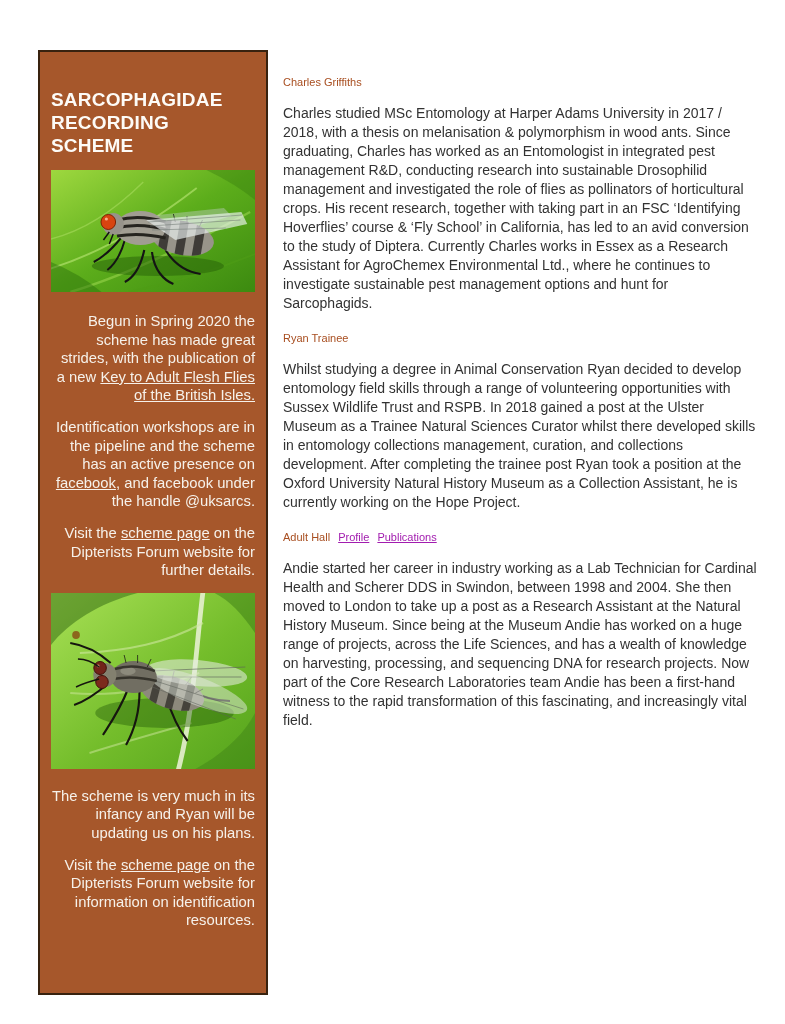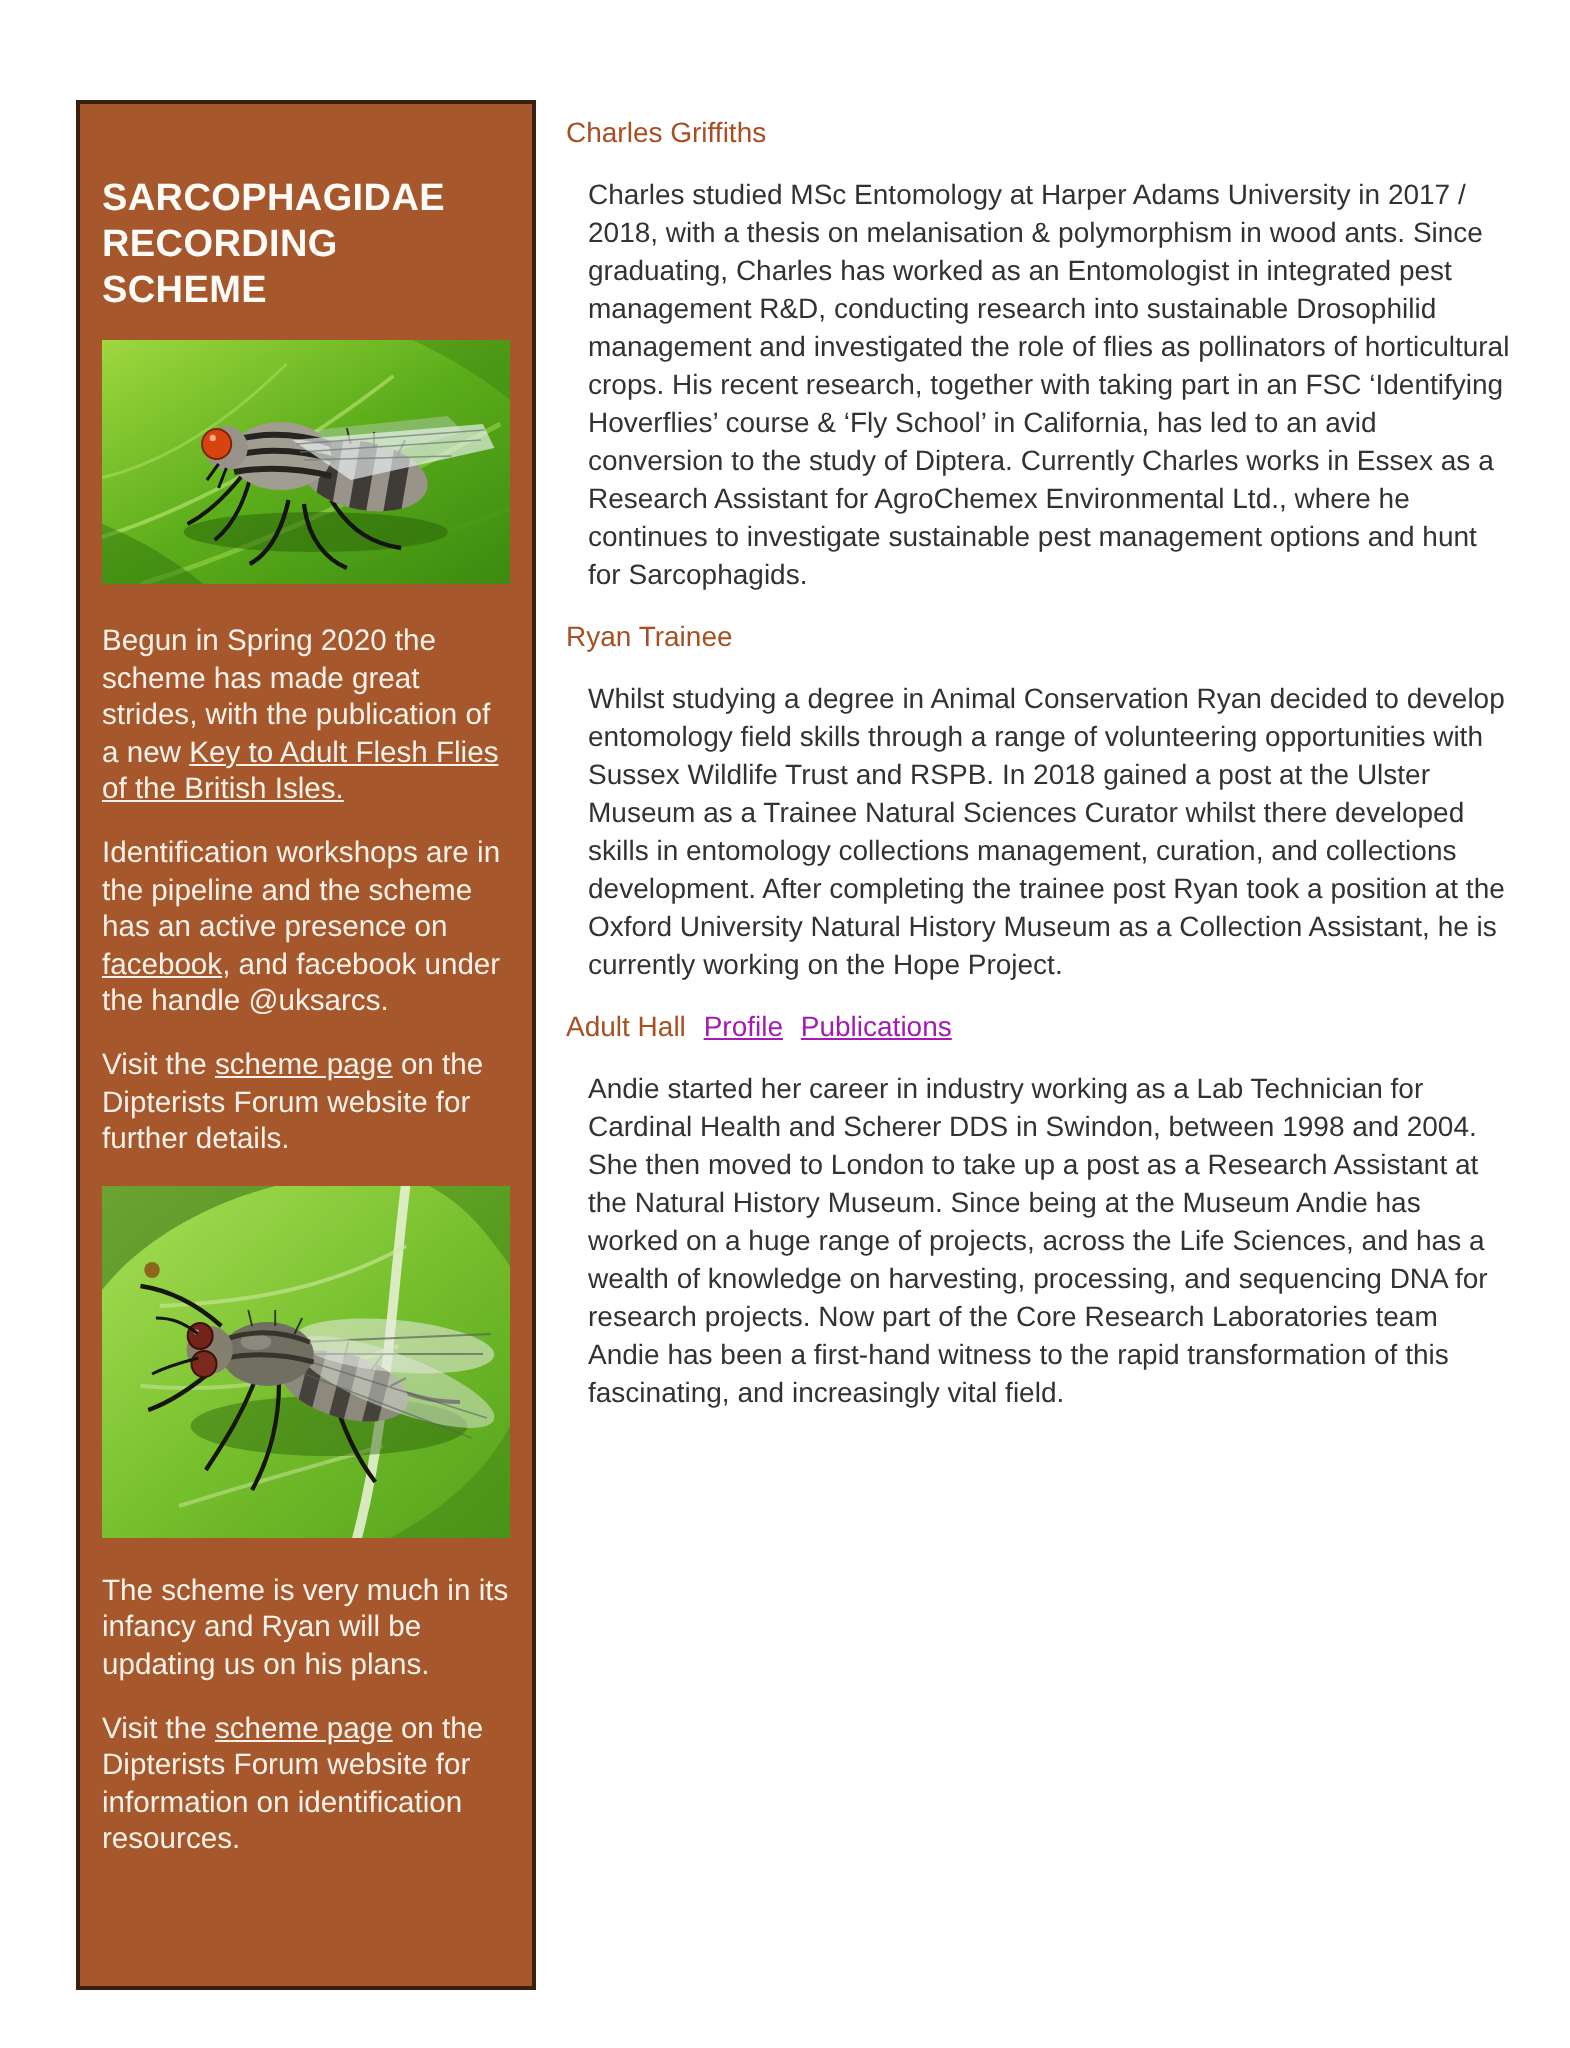--- a/index.html
+++ b/index.html
@@ -30,35 +30,36 @@
   .side-photo { width: 100%; line-height: 0; }
   .side-photo svg { display: block; width: 100%; }
   .photo-1 { height: 122px; margin: 0 0 20px 0; }
   .photo-1 svg { height: 122px; }
   .photo-2 { height: 176px; margin: 0 0 18px 0; }
   .photo-2 svg { height: 176px; }
   .side-para {
     margin: 0 0 13px 0;
     font-size: 14.8px; line-height: 18.6px;
     color: #f6f1ea;
+    text-align: right;
   }
   .side-para a.inline-link { color: inherit; text-decoration: underline; cursor: pointer; }
   
   .content { flex: 1 1 auto; min-width: 0; padding-top: 7px; }
   .person-heading {
-    margin: 0 0 12px 0;
-    font-size: 14px; line-height: 19px; font-weight: 400;
+    margin: 16px 0 12px 0;
+    font-size: 11px; line-height: 19px; font-weight: 400;
     color: #a84e20;
   }
   .person-heading .head-link {
     color: #a21caf; text-decoration: underline; cursor: pointer;
     margin-left: 5px;
   }
   .bio {
-    margin: 0 0 12px 11px;
+    margin: 0 0 12px 0;
     font-size: 14px; line-height: 19px;
     color: #323232;
   }
 </style>
 </head>
 <body>
 
 <div class="layout">
 
   <aside class="sidebar">

